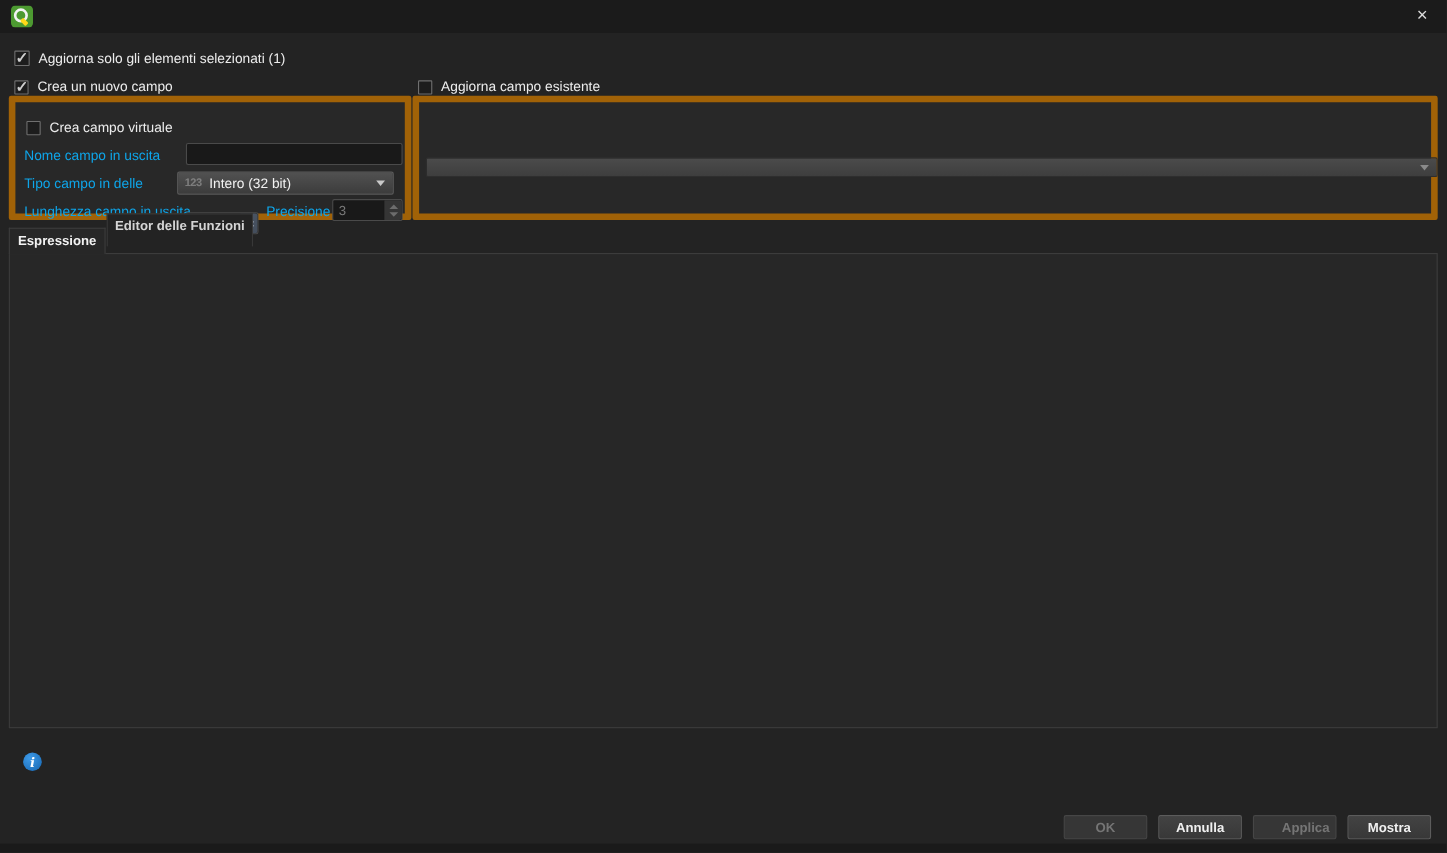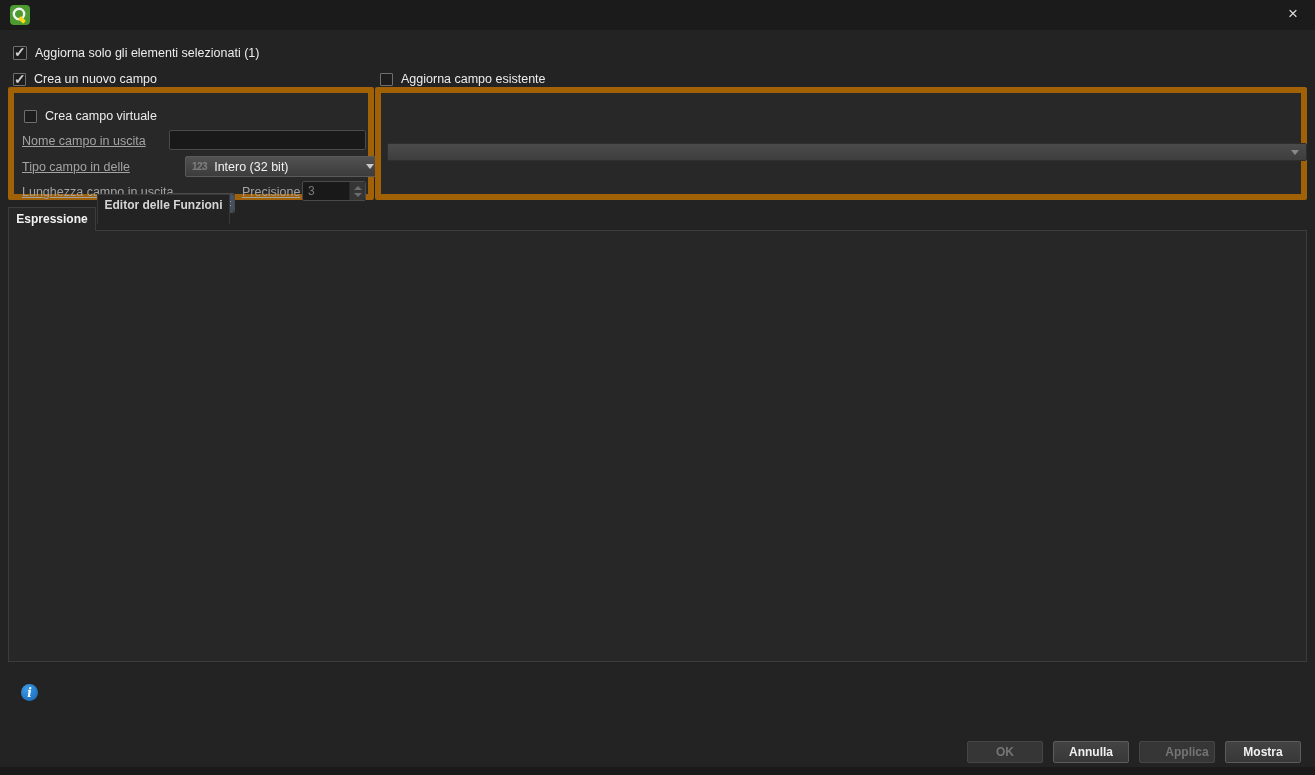--- a/index.html
+++ b/index.html
@@ -20,21 +20,21 @@
   .cb { width:14px; height:14px; background:#1d1d1d; border:1px solid #6f6f6f; border-radius:1px;
         position:relative; flex:0 0 auto; }
   .cb.checked::after { content:"\2713"; position:absolute; left:0px; top:-3px; color:#cfcfcf;
         font-size:14px; font-weight:bold; }
   .cb-label { font-size:12.5px; color:#ececec; }
 
   
   .groupbox { border:6px solid #a16207; border-radius:2px; background:#282828; }
   #groupbox-left  { left:8px;   top:87px; width:366px; height:113px; }
   #groupbox-right { left:375px; top:87px; width:932px; height:113px; }
-  .fieldlabel { font-size:12.5px; color:#a3a3a3;text-decoration:underline; }
+  .fieldlabel { font-size:12.5px; color:#0ea5e9; }
 
   .text-input { background:#191919; border:1px solid #4a4a4a; border-radius:2px; color:#f0f0f0;
                 font-size:12px; padding:0 5px; outline:none; font-family:"Liberation Sans",sans-serif; }
 
   .combo { background:linear-gradient(#515151,#3c3c3c); border:1px solid #5a5a5a; border-radius:2px;
            display:flex; align-items:center; color:#f2f2f2; font-size:12.5px; }
   .combo .arrow { margin-left:auto; margin-right:7px; width:0; height:0;
            border-left:4px solid transparent; border-right:4px solid transparent;
            border-top:5px solid #c9c9c9; }
   .combo.disabled { background:linear-gradient(#4b4b4b,#3e3e3e); border-color:#2e2e2e; }
@@ -184,21 +184,21 @@
   </div>
 
   <div class="abs groupbox" id="groupbox-left">
     <div class="abs cb-row" style="left:10px; top:15px;">
       <span class="cb" style="width:13px;height:13px;"></span>
       <span class="cb-label">Crea campo virtuale</span>
     </div>
     <div class="abs fieldlabel" style="left:8px; top:41px;">Nome campo in uscita</div>
     <input class="abs text-input" style="left: 155px; top: 37px; width: 197px; height: 20px;" value="">
     <div class="abs fieldlabel" style="left:8px; top:67px;">Tipo campo in delle</div>
-    <div class="abs combo" style="left:171px; top:63px; width:197px; height:21px;">
+    <div class="abs combo" style="left:147px; top:63px; width:197px; height:21px;">
       <span class="type-badge">123</span>
       <span>Intero (32 bit)</span>
       <span class="arrow"></span>
     </div>
     <div class="abs fieldlabel" style="left:8px; top:92px;">Lunghezza campo in uscita</div>
     <div class="abs spin" style="left:155px; top:100px; width:66px;justify-content:space-between;">
       <span class="val">10</span>
       <span class="btns">
           <i class="up"></i>
           <i class="down"></i>

